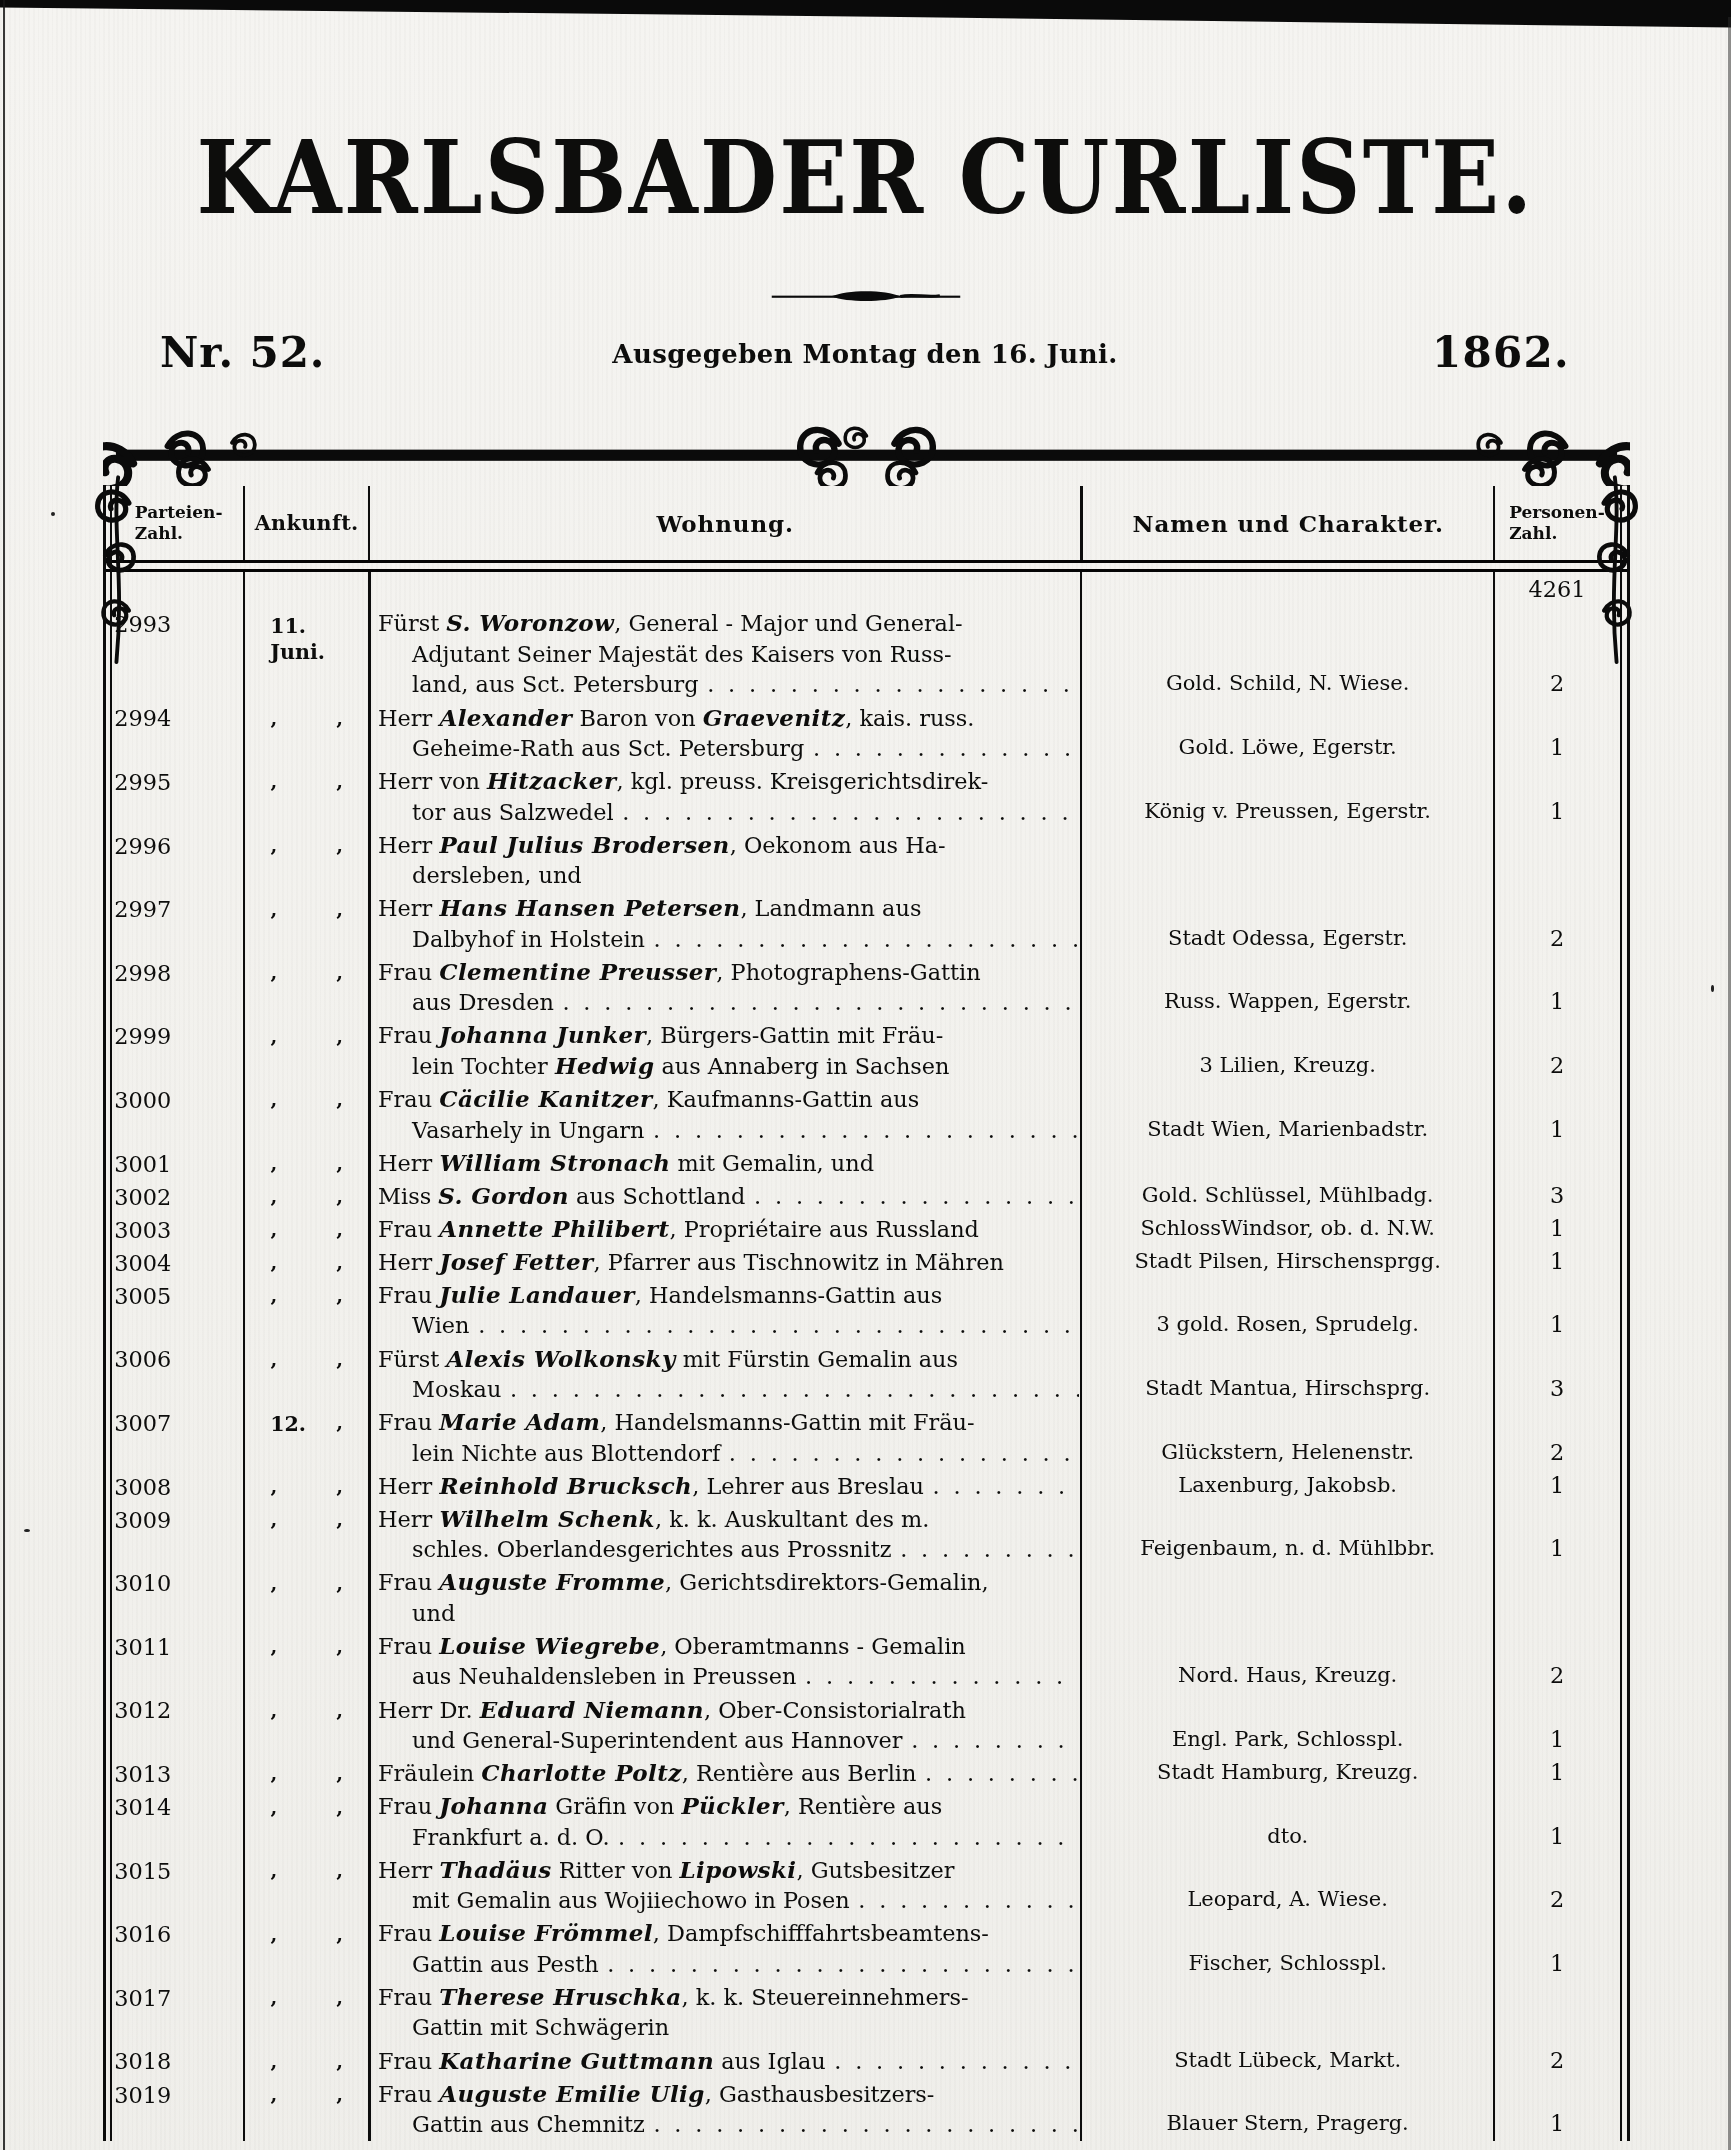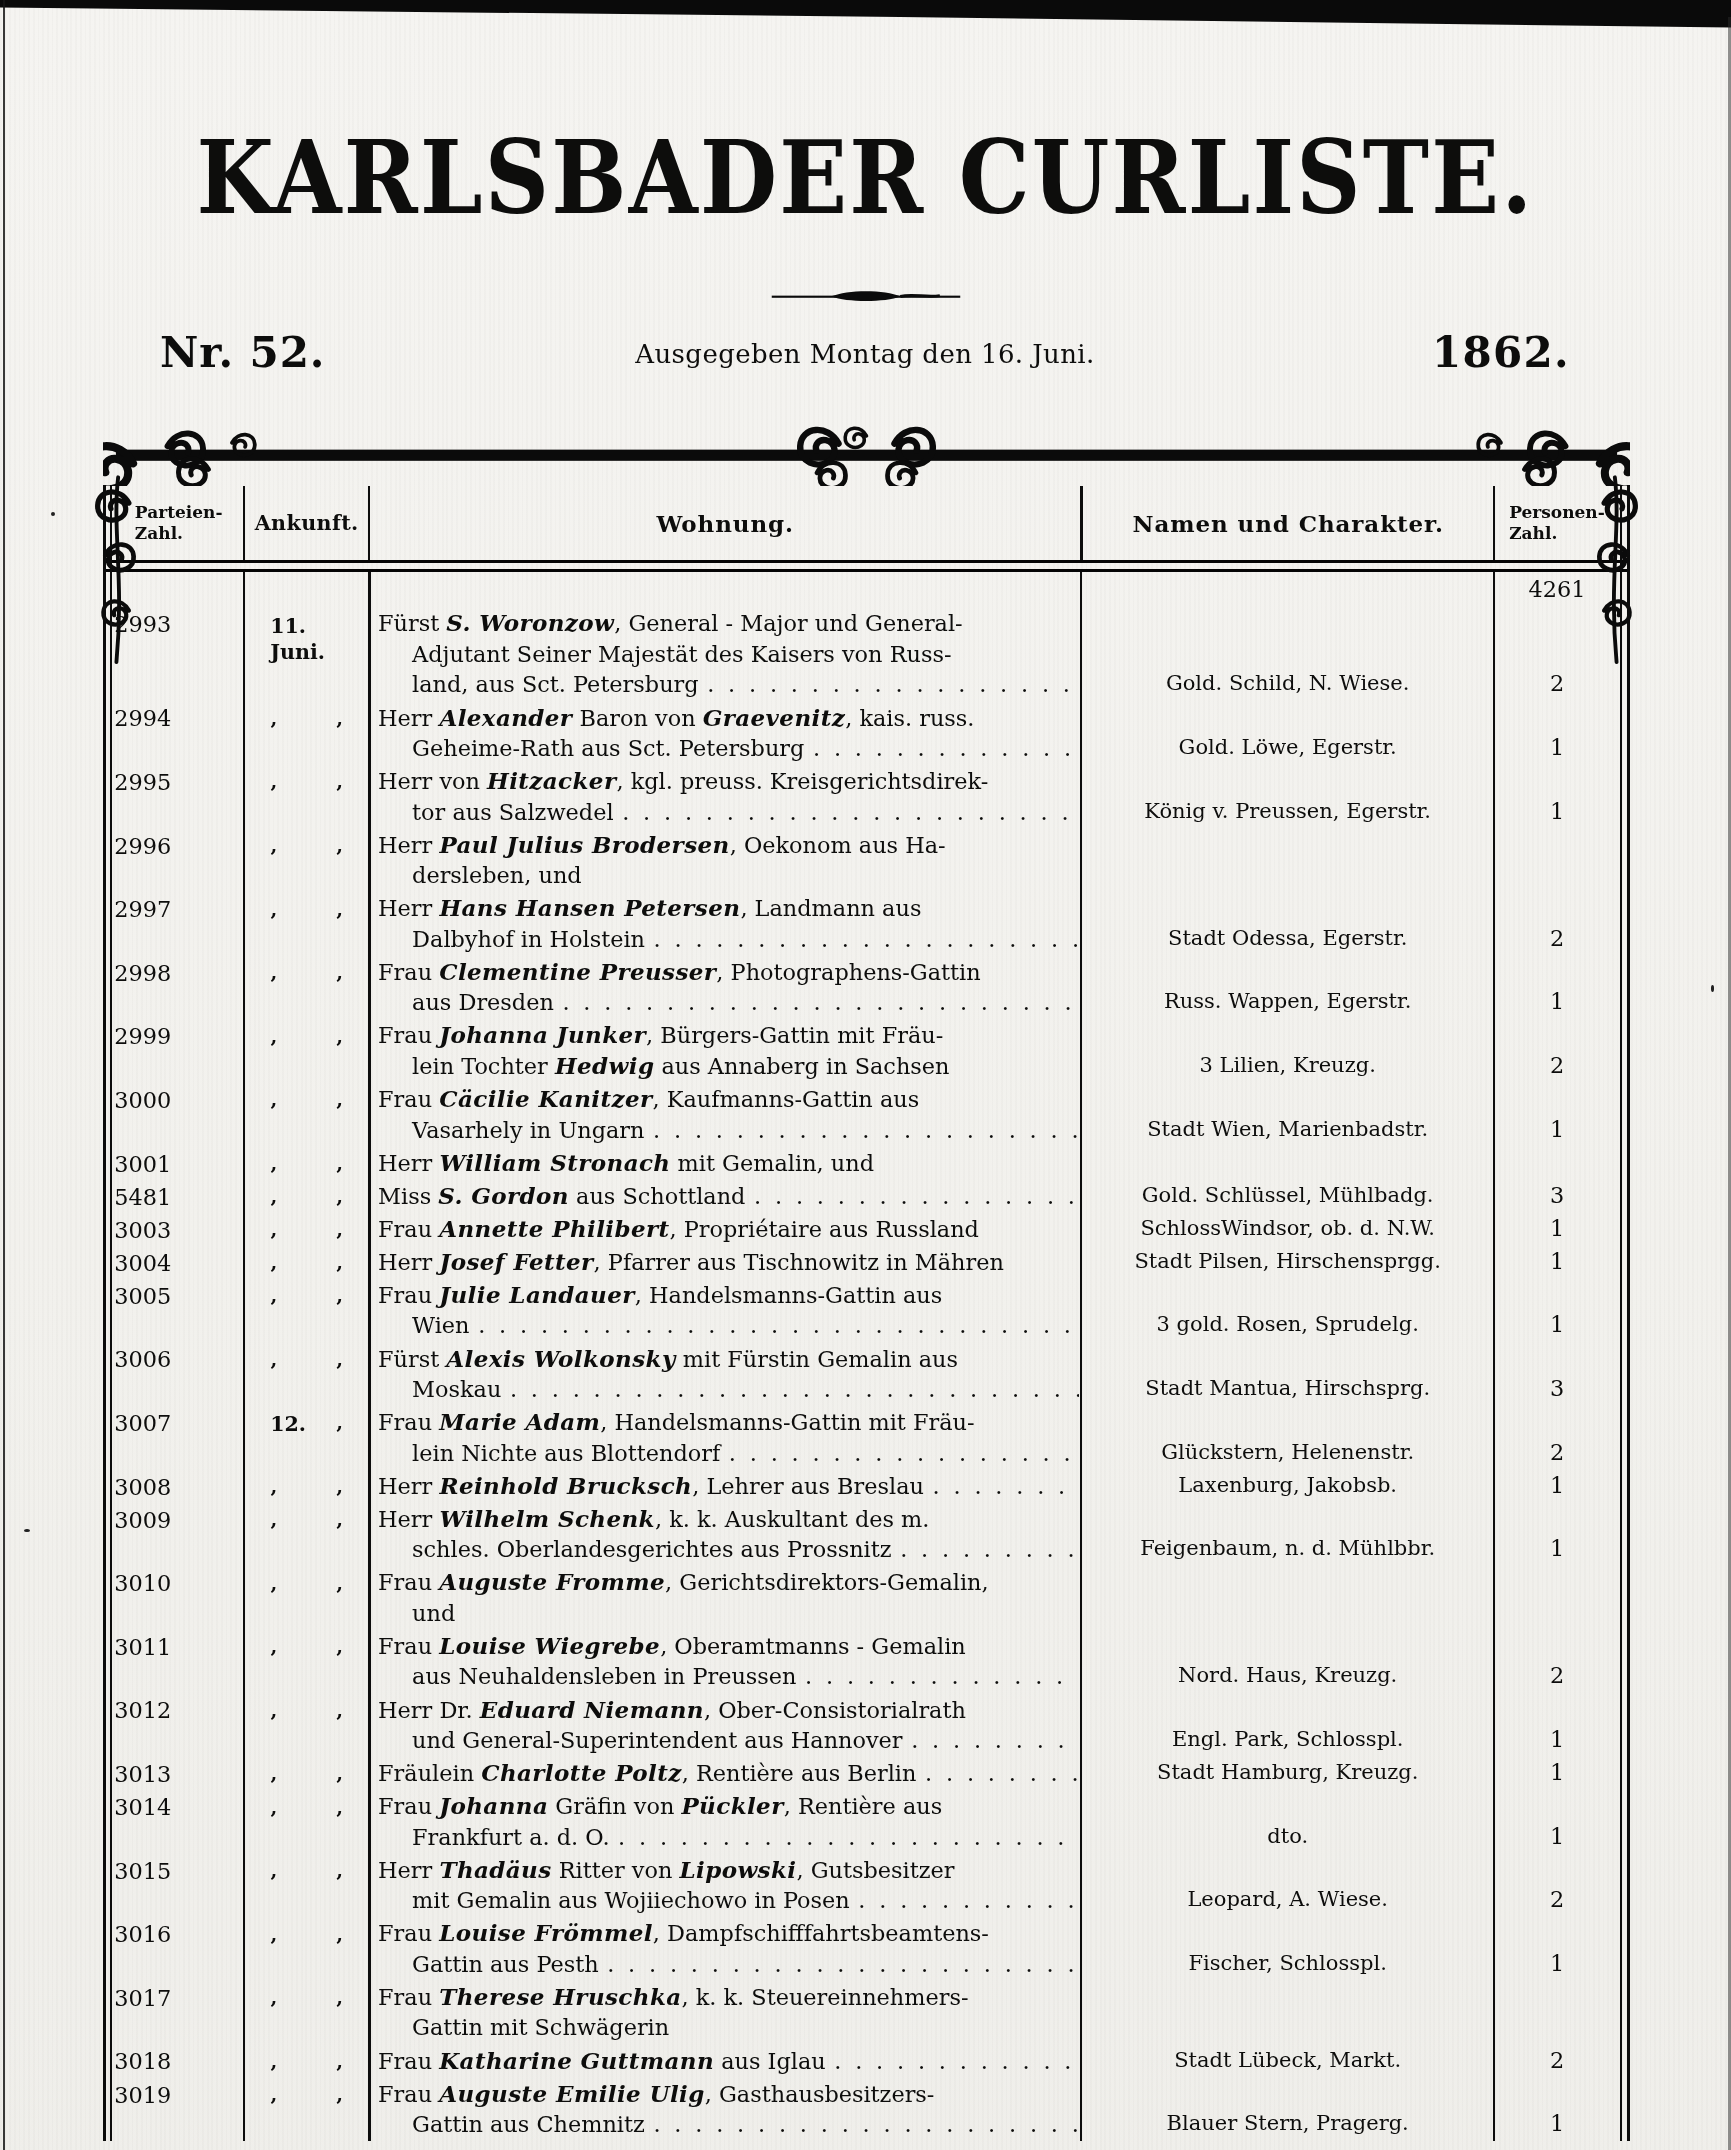--- a/index.html
+++ b/index.html
@@ -24,21 +24,21 @@
   .speck{position:absolute;background:#222;border-radius:50%;}
   
   .title{
     position:absolute;top:126px;left:0;width:100%;text-align:center;
     font-weight:bold;font-size:89px;letter-spacing:2.2px;line-height:1;
     transform:scaleY(1.14);transform-origin:50% 0;white-space:nowrap;
   }
   .title-rule{position:absolute;top:287px;left:50%;transform:translateX(-50%);}
   .masthead-row{position:absolute;top:328px;left:160px;width:1410px;height:52px;}
   .issue-no{position:absolute;left:0;top:0;font-size:42px;font-weight:bold;letter-spacing:0.9px;}
-  .issued-line{position:absolute;left:0;right:0;top:11.2px;text-align:center;font-size:26px;font-weight:normal;letter-spacing:0.4px;}
+  .issued-line{position:absolute;left:0;right:0;top:11.2px;text-align:center;font-size:26px;font-weight:bold;letter-spacing:0.4px;}
   .year{position:absolute;right:0;top:0;font-size:42px;font-weight:bold;letter-spacing:1.3px;}
   
   .table{position:absolute;left:103px;top:421px;width:1527px;padding:0 11.2px;box-sizing:border-box;}
   .vline{position:absolute;top:64px;bottom:0;background:#0c0c0c;}
   .vline.l1{left:0;width:3px;}
   .vline.l2{left:7.3px;width:1.7px;}
   .vline.r1{right:0;width:3.4px;}
   .vline.r2{right:8.2px;width:1.7px;}
   .ornament-band{position:relative;height:65px;margin:0 -11.2px;}
   .corner-scroll{position:absolute;top:52px;}
@@ -313,21 +313,21 @@
             <div class="ditto">‚</div>
             <div class="ditto">‚</div>
           </div>
           <div class="cell c3 bLh">
             <div class="line">Herr <div class="nm">William Stronach</div> mit Gemalin, und</div>
           </div>
           <div class="cell c4 bL"></div>
           <div class="cell c5 bL"></div>
         </div>
         <div class="grid trow">
-          <div class="cell c1">5481</div>
+          <div class="cell c1">3002</div>
           <div class="cell c2 bL">
             <div class="ditto">‚</div>
             <div class="ditto">‚</div>
           </div>
           <div class="cell c3 bLh">
             <div class="line">Miss <div class="nm">S. Gordon</div> aus Schottland<div class="dots">............................................................</div></div>
           </div>
           <div class="cell c4 bL">
             <div class="">Gold. Schlüssel, Mühlbadg.</div>
           </div>

